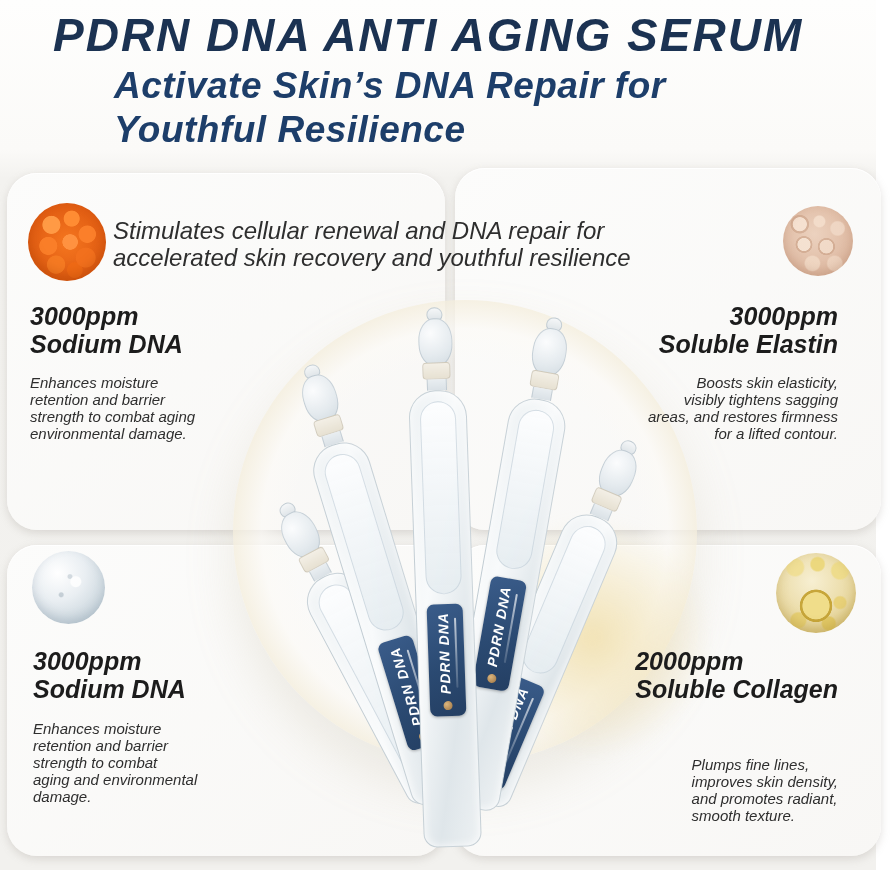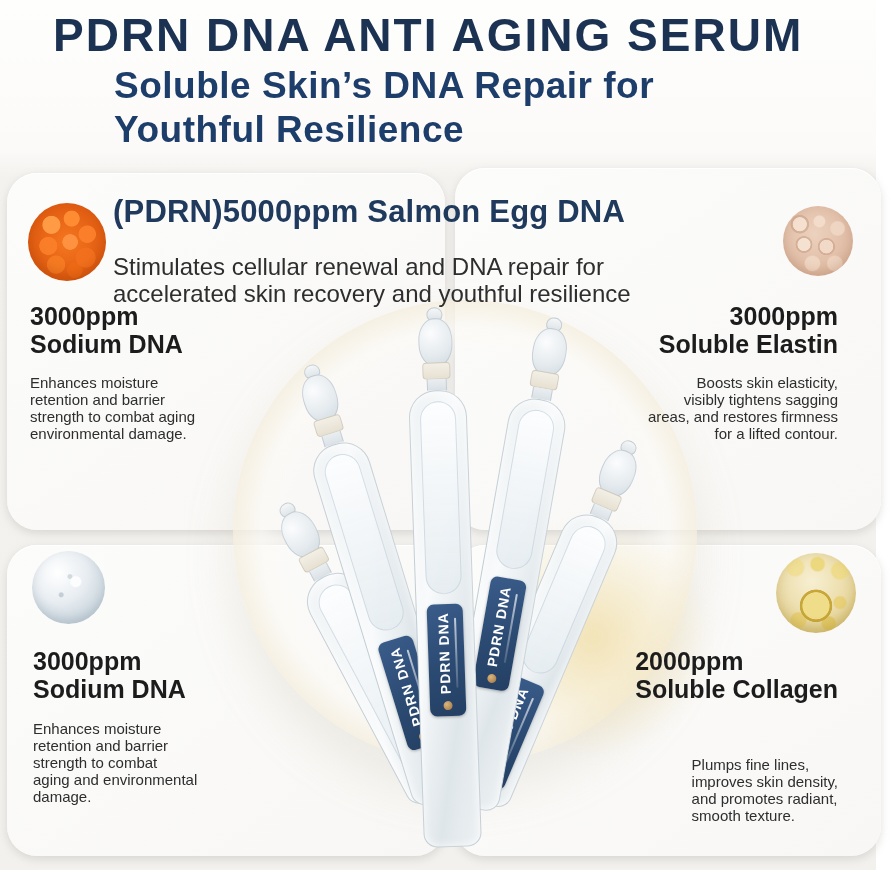--- a/index.html
+++ b/index.html
@@ -1,18 +1,18 @@
 <!DOCTYPE html>
 <html><head>
 <meta charset="utf-8">
 <style>
   html,body{margin:0;padding:0;}
   body{width:894px;height:870px;overflow:hidden;font-family:"Liberation Sans",sans-serif;}
   .page{position:relative;width:876px;height:870px;
-    background:linear-gradient(180deg,#fefefd 0px,#fbfaf8 150px,#f3f2ef 178px,#f2f1ee 100%);}
+    background:linear-gradient(180deg,#fefefd 0px,#fbfaf8 150px,#f3f2ef 178px,#f2f1ee 100%);font-style:italic;}
 
   
   .title{position:absolute;left:53px;top:8px;font-size:46px;font-weight:bold;
     letter-spacing:2px;color:#1b3252;white-space:nowrap;}
   .subtitle{position:absolute;left:114px;top:64px;font-size:37px;font-weight:bold;
     letter-spacing:.5px;color:#1d3e6a;line-height:1.2;white-space:pre-line;}
 
   
   .card{position:absolute;background:linear-gradient(145deg,#fcfcfb,#f8f7f5);
     border-radius:30px;box-shadow:0 3px 8px rgba(150,145,135,.28), inset 0 1px 0 rgba(255,255,255,.9);z-index:1;}
@@ -130,21 +130,21 @@
   .amp3{left:425px;top:307px;height:540px;transform:rotate(-2deg);z-index:4;--labb:130px;}
   .amp4{left:441px;top:310px;height:498px;transform:rotate(10deg);z-index:3;--labb:120px;}
   .amp5{left:451px;top:410px;height:390px;transform:rotate(23deg);z-index:2;--labb:16px;}
 </style>
 </head>
 <body>
 
 <div class="page">
 
   <div class="title">PDRN DNA ANTI AGING SERUM</div>
-  <div class="subtitle">Soluble Skin’s DNA Repair for
+  <div class="subtitle">Activate Skin’s DNA Repair for
 Youthful Resilience</div>
 
   <div class="card card-tl"></div>
   <div class="card card-tr"></div>
   <div class="card card-bl"></div>
   <div class="card card-br"></div>
 
   <div class="photo">
     <div class="dish"></div>
     <div class="pool"></div>
@@ -219,21 +219,20 @@
       </div>
     </div>
   </div>
 
   <div class="circ circ-roe"></div>
   <div class="circ circ-elastin"></div>
   <div class="circ circ-dna"></div>
   <div class="circ circ-collagen"></div>
 
   <div class="hero">
-    <div class="hero-h">(PDRN)5000ppm Salmon Egg DNA</div>
     <div class="hero-p">Stimulates cellular renewal and DNA repair for
 accelerated skin recovery and youthful resilience</div>
   </div>
 
   <div class="ing-h h-tl">3000ppm
 Sodium DNA</div>
   <div class="ing-p p-tl">Enhances moisture
 retention and barrier
 strength to combat aging
 environmental damage.</div>

